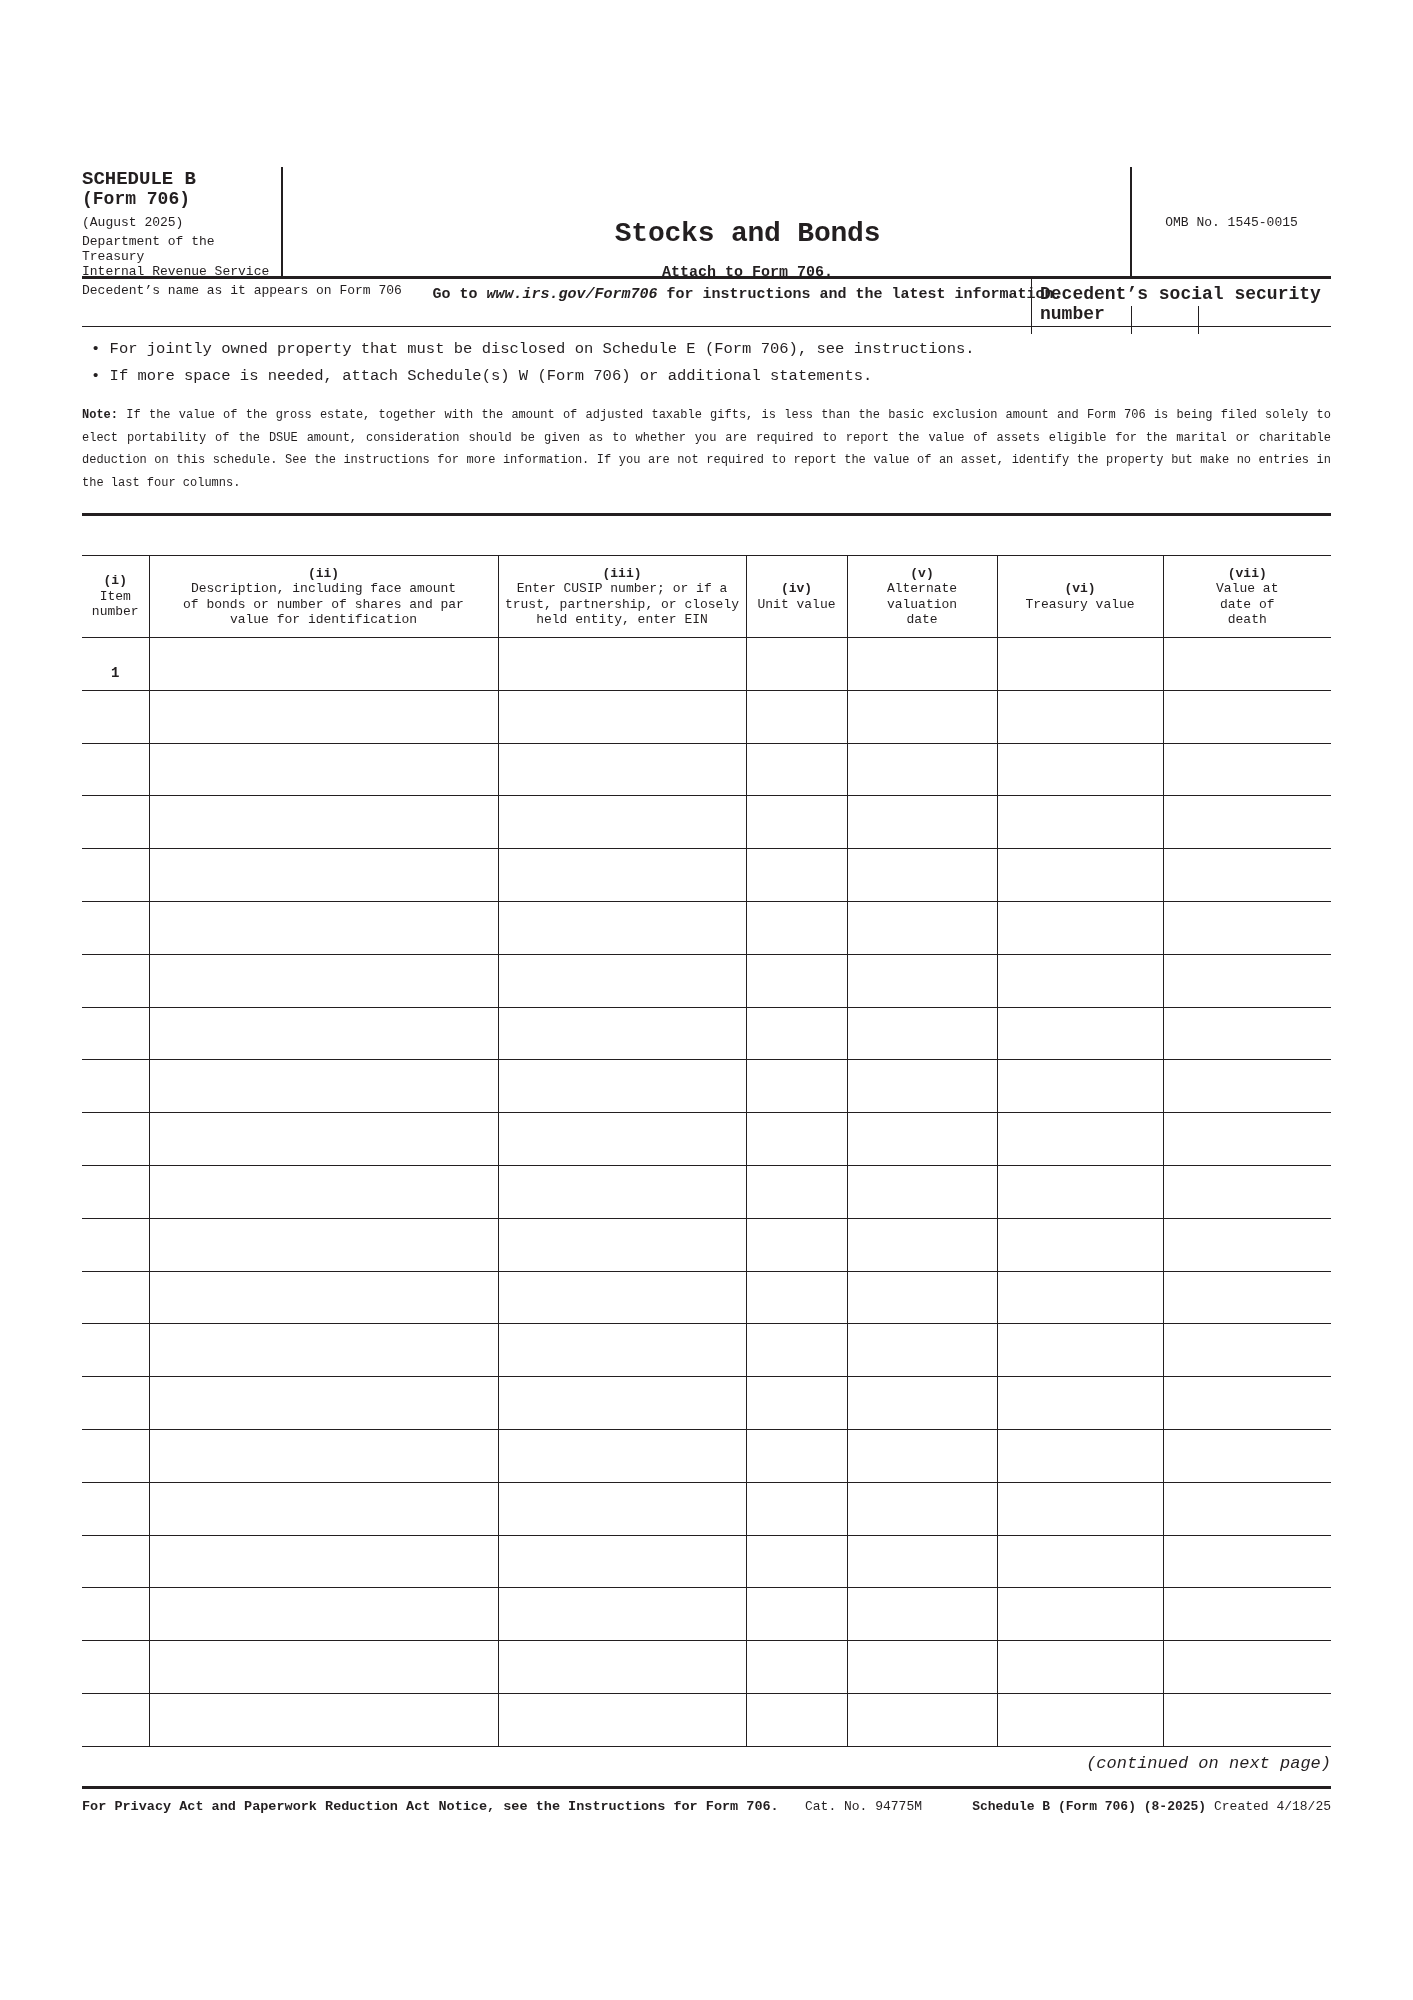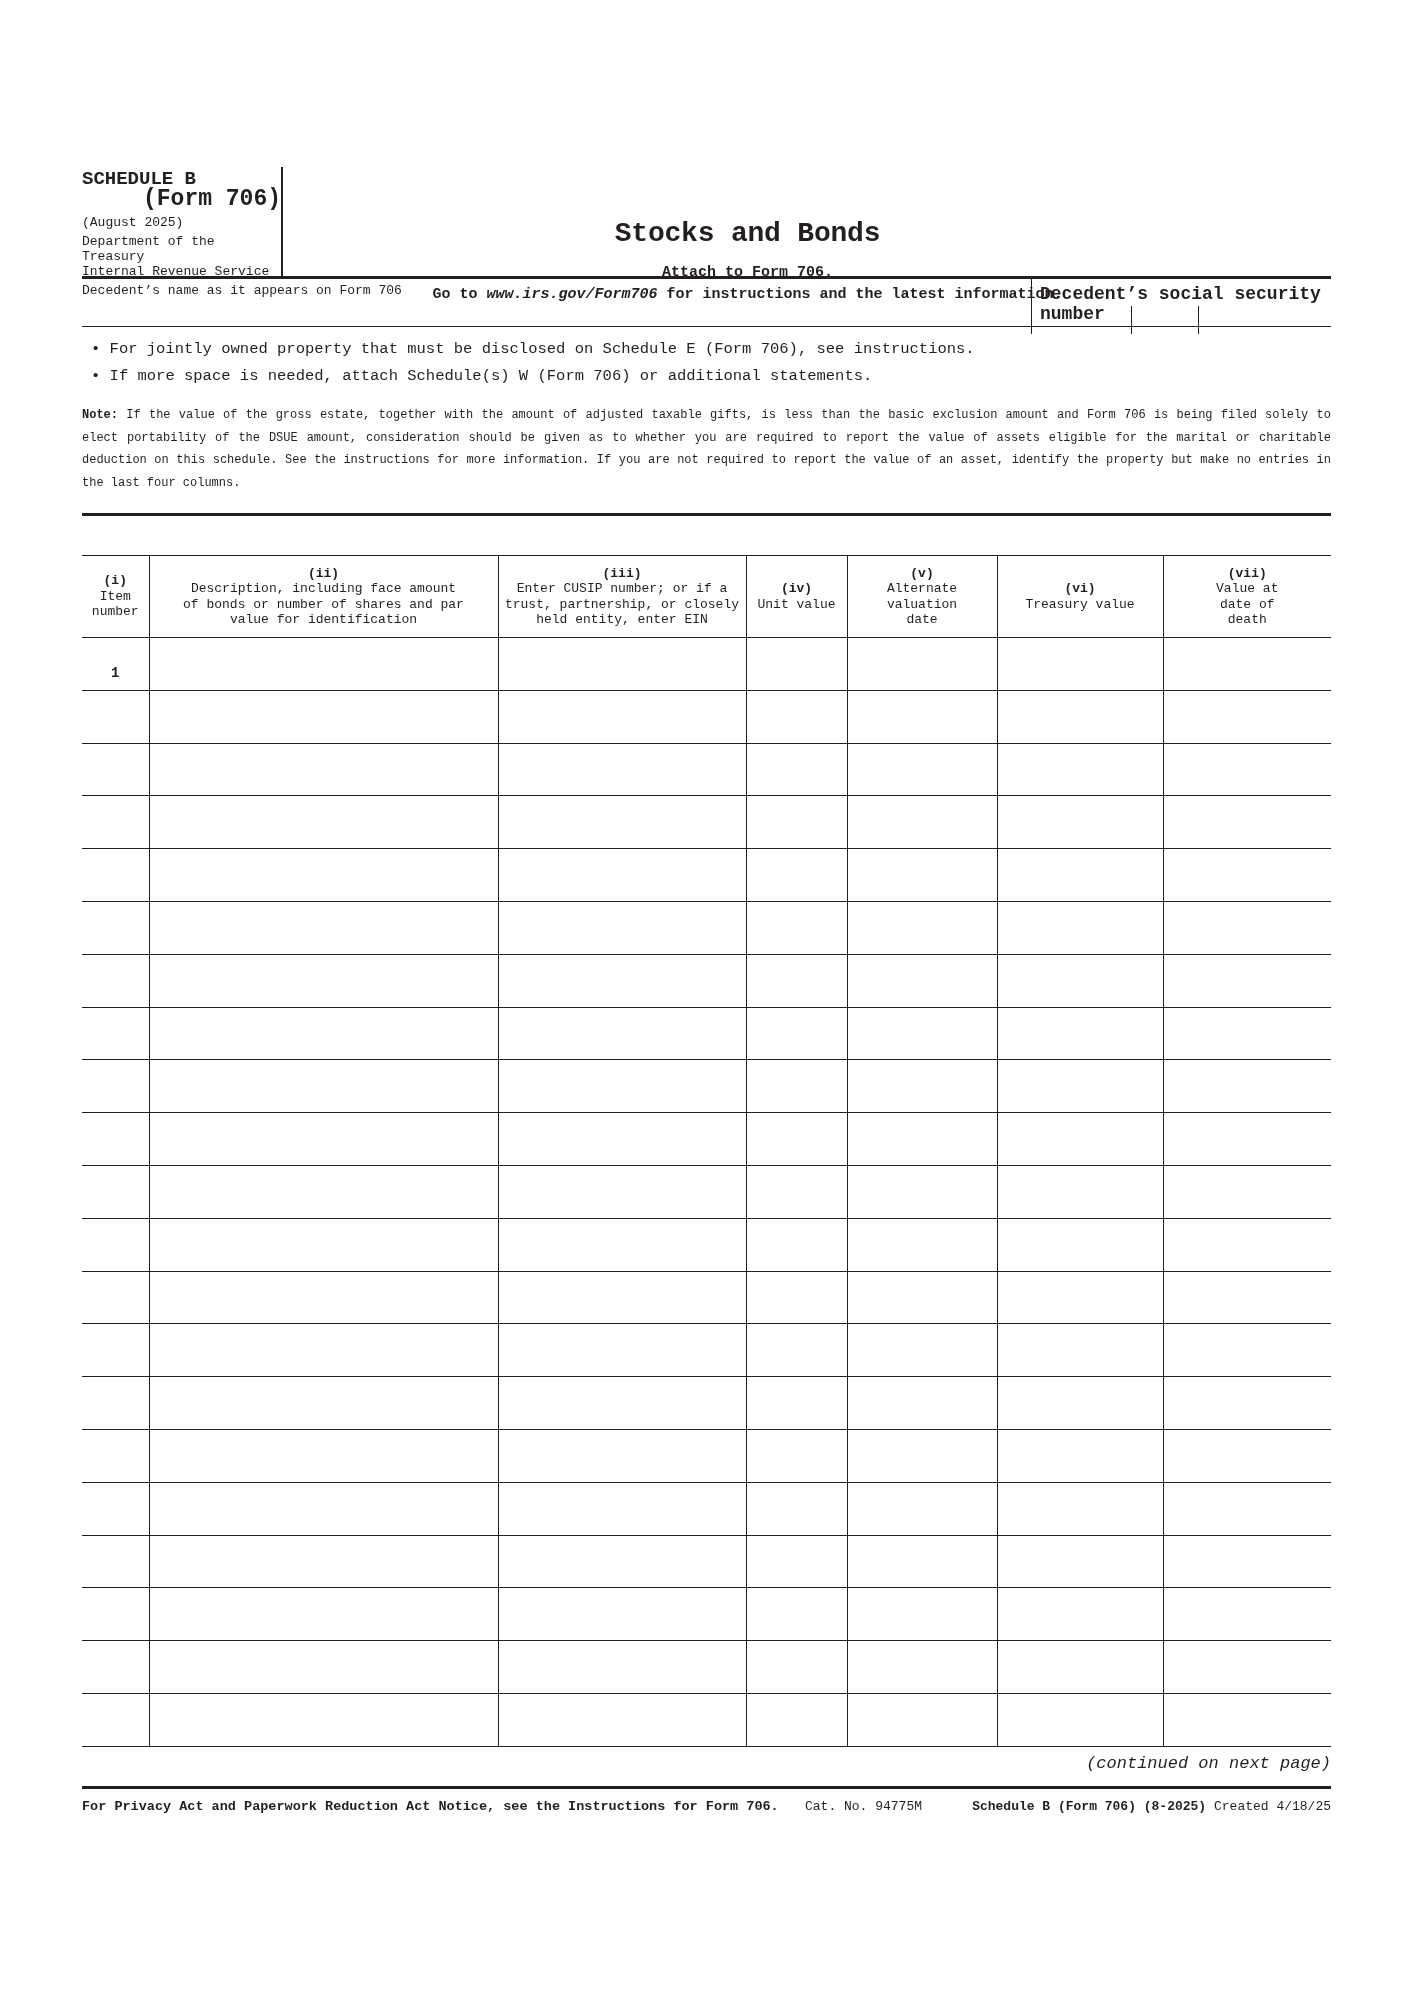--- a/index.html
+++ b/index.html
@@ -4,21 +4,21 @@
 <style>
   html, body { margin: 0; padding: 0; background: #ffffff; }
   body { width: 1413px; height: 2000px; position: relative; font-family: "Liberation Sans", sans-serif; color: #231f20; }
   .abs { position: absolute; }
   .page { position: absolute; left: 82px; width: 1249px; top: 0; height: 2000px; font-family: Liberation Mono, monospace; }
 
   
   .hdr { position: absolute; left: 0; top: 167px; width: 1249px; height: 112px; border-bottom: 3px solid #231f20; box-sizing: border-box; }
   .hdr-left { position: absolute; left: 0; top: 0; width: 201px; height: 109px; border-right: 2px solid #231f20; box-sizing: border-box; }
   .sched-title { font-size: 19px; font-weight: bold; line-height: 20px; margin-top: 2px; }
-  .form-no { font-size: 23px; font-weight: bold; line-height: 21px; text-align: right; }
+  .form-no { font-size: 18px; font-weight: bold; line-height: 21px; }
   .rev-date { font-size: 13px; line-height: 17px; margin-top: 4px; }
   .dept { font-size: 13px; line-height: 15px; margin-top: 3px; }
   .hdr-center { position: absolute; left: 201px; top: 0; width: 929px; height: 109px; text-align: center; margin-top: 44px; }
   .main-title { font-size: 28px; font-weight: bold; margin-top: 7px; letter-spacing: -0.2px; }
   .attach { font-size: 15px; font-weight: bold; margin-top: 15px; }
   .goto { font-size: 15px; font-weight: bold; margin-top: 5px; }
   .goto i { font-style: italic; }
   .hdr-right { position: absolute; left: 1048px; top: 0; width: 201px; height: 109px; border-left: 2px solid #231f20; box-sizing: border-box; }
   .omb { font-size: 13px; text-align: center; margin-top: 48px; }
 
@@ -63,20 +63,23 @@
       <div class="sched-title">SCHEDULE B</div>
       <div class="form-no">(Form 706)</div>
       <div class="rev-date">(August 2025)</div>
       <div class="dept">Department of the Treasury</div>
       <div class="dept" style="margin-top:0">Internal Revenue Service</div>
     </div>
     <div class="hdr-center">
       <div class="main-title">Stocks and Bonds</div>
       <div class="attach">Attach to Form 706.</div>
       <div class="goto"><span>Go to </span><i>www.irs.gov/Form706</i><span> for instructions and the latest information.</span></div>
+    </div>
+    <div class="hdr-right">
+      <div class="omb">OMB No. 1545-0015</div>
     </div>
   </div>
 
   <div class="name-row">
     <div class="name-label">Decedent’s name as it appears on Form 706</div>
     <div class="abs" style="left:0;top:20px;width:945px;height:34px;"></div>
     <div class="ssn-box">
       <div class="ssn-label">Decedent’s social security number</div>
       <div class="ssn-div" style="left:99px;"></div>
       <div class="ssn-div" style="left:166px;"></div>

